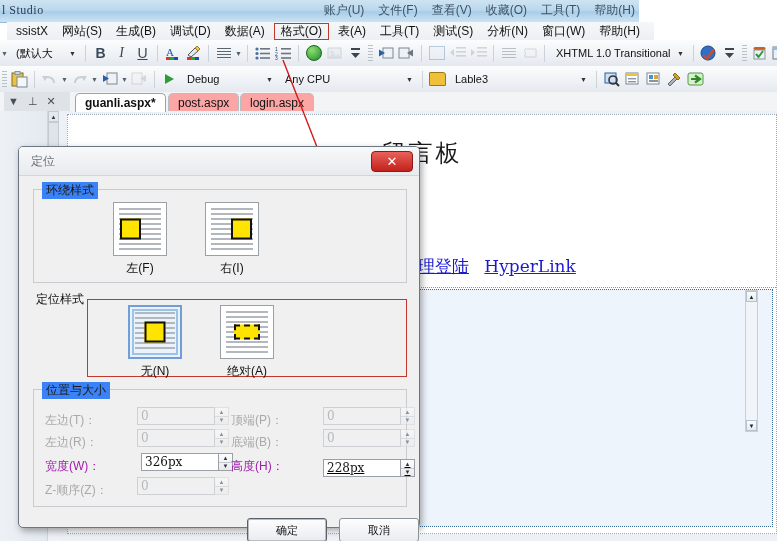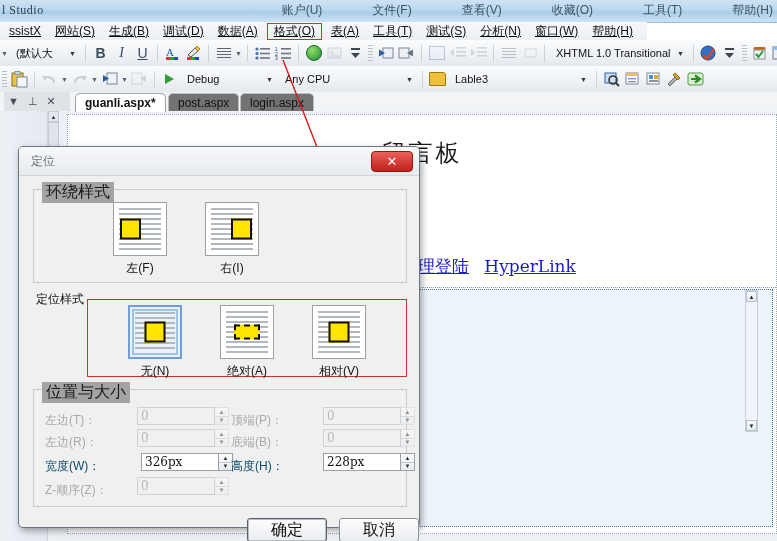--- a/index.html
+++ b/index.html
@@ -4,36 +4,35 @@
 <style>
   html,body{margin:0;padding:0;}
   body{
     width:777px;height:541px;overflow:hidden;position:relative;
     font-family:"Liberation Sans","DejaVu Sans",sans-serif;
     font-size:12px;color:#000;background:#ffffff;
     -webkit-font-smoothing:none;
   }
   
   #titlebar{
-    position:absolute;left:0;top:0;width:777px;height:22px;
+    position:absolute;left:0;top:0;width:639px;height:22px;
     background:linear-gradient(to bottom,#cfe3f2 0%,#b9d8ee 45%,#a9cde7 55%,#cbe4f5 100%);
     border-bottom:1px solid #9ab9d0;overflow:hidden;
   }
   #titlebar .vs-title{
     position:absolute;left:2px;top:3px;font-size:12px;color:#2b3d50;
     font-family:"Liberation Serif","DejaVu Serif",serif;letter-spacing:.5px;
   }
   #ie-menu{position:absolute;right:4px;top:2px;display:flex;gap:14px;}
-  #ie-menu .mi{font-size:12px;color:#3d5365;white-space:nowrap;margin-left:36px;}
+  #ie-menu .mi{font-size:12px;color:#3d5365;white-space:nowrap;}
   
   #menubar{
-    position:absolute;left:0;top:22px;width:647px;height:18px;
+    position:absolute;left:7px;top:22px;width:647px;height:18px;
     background:linear-gradient(to bottom,#f6f7f9,#eceff3);
     border-bottom:1px solid #dfe3e8;
-    text-decoration:underline;
   }
   #menubar .mrow{display:flex;align-items:center;height:18px;padding-left:2px;}
   #menubar .mi{
     font-size:12px;color:#111;padding:1px 7px;white-space:nowrap;line-height:15px;
   }
   #menubar .mi.boxed{
     border:1px solid #c0392b;background:transparent;padding:0px 6px;margin:0 2px;
   }
   
   .toolbar{
@@ -69,21 +68,21 @@
   
   #tabstrip{
     position:absolute;left:0;top:92px;width:777px;height:19px;
     background:#f3f4f6;border-bottom:1px solid #b8bec6;
   }
   #winctl{position:absolute;left:4px;top:92px;width:62px;height:19px;
     display:flex;align-items:center;gap:9px;background:#dfe3e8;padding-left:4px;}
   #winctl span{font-size:11px;color:#46505a;line-height:11px;}
   .tab{
     position:absolute;top:1px;height:18px;line-height:18px;padding:0 9px;font-size:12px;
-    background:#737373;border:1px solid #b8bec6;border-bottom:none;
+    background:#fca5a5;border:1px solid #b8bec6;border-bottom:none;
     border-radius:5px 5px 0 0;color:#111;white-space:nowrap;
   }
   .tab.active{background:#fff;border-color:#9aa2ab;font-weight:bold;z-index:3;}
   
   #idebody{
     position:absolute;left:0;top:111px;width:777px;height:430px;background:#e9edf2;
   }
   #leftpane{
     position:absolute;left:0;top:0;width:58px;height:430px;
     background:linear-gradient(to right,#edf1f6,#e2e8ef);border-right:1px solid #c3cad2;
@@ -167,21 +166,21 @@
   }
   #dlgtitle{position:absolute;left:12px;top:6px;font-size:12px;color:#6d7276;}
   #dlgclose{
     position:absolute;right:6px;top:4px;width:40px;height:19px;border-radius:4px;
     background:linear-gradient(to bottom,#e9615a,#c2211c);border:1px solid #8d1a16;
     color:#fff;font-size:13px;font-weight:bold;display:flex;align-items:center;justify-content:center;
   }
   #dlgbody{position:absolute;left:0;top:28px;width:100%;height:352px;}
   .grp{position:absolute;border:1px solid #c8ccd0;}
   .grp>.glbl{
-    position:absolute;left:8px;top:-8px;background:#a3a3a3;padding:0 4px;font-size:16px;color:#1a1a1a;
+    position:absolute;left:8px;top:-8px;background:#3b82f6;padding:0 4px;font-size:12px;color:#1a1a1a;
   }
   .grp.redbox{border:1px solid #c0392b;}
   .optrow{position:absolute;display:flex;}
   .opt{width:92px;text-align:center;}
   .optimg{
     width:54px;height:54px;margin:0 auto;background:#fff;border:1px solid #9aa0a6;box-sizing:border-box;
     position:relative;overflow:hidden;
   }
   .opt.sel .optimg{border:2px solid #6f9ed8;background:#eaf2fb;}
   .optlbl{font-size:12px;color:#111;margin-top:4px;white-space:nowrap;}
@@ -190,37 +189,37 @@
     background:repeating-linear-gradient(to bottom,#b3b8be 0 2px,transparent 2px 5px);}
   .ii-ybox{position:absolute;width:17px;height:17px;background:#ffe400;border:2px solid #111;}
   .ii-ybox.c{left:50%;top:50%;transform:translate(-50%,-50%);}
   .ii-ybox.l{left:6px;top:50%;transform:translateY(-50%);}
   .ii-ybox.r{right:6px;top:50%;transform:translateY(-50%);}
   .ii-dash{position:absolute;left:50%;top:50%;transform:translate(-50%,-50%);
     width:26px;height:15px;background:#ffe400;border:2px dashed #111;box-sizing:border-box;}
   .ii-blueframe{position:absolute;left:2px;top:2px;right:2px;bottom:2px;border:2px solid #9cc2e8;}
   
   .fld{position:absolute;font-size:12px;}
-  .fld .lb{position:absolute;left:0;top:3px;white-space:nowrap;color:#0c4a6e;}
+  .fld .lb{position:absolute;left:0;top:3px;white-space:nowrap;color:#a21caf;}
   .fld .lb.dis{color:#a9a9a9;}
   .inpwrap{position:absolute;display:flex;align-items:stretch;}
   .inp{
     width:78px;height:18px;border:1px solid #9aa0a6;background:#fff;
     font-size:12px;line-height:17px;padding:0 3px;box-sizing:border-box;color:#111;
     font-family:"DejaVu Serif","Liberation Serif",serif;
   }
   .inp.dis{background:#f0f0f0;border:1px solid #cdd1d5;color:#b5b9bd;}
   .spin{width:14px;height:18px;border:1px solid #9aa0a6;border-left:none;box-sizing:border-box;
     background:linear-gradient(to bottom,#fcfcfd,#e7eaee);display:flex;flex-direction:column;}
   .spin.dis{border-color:#cdd1d5;opacity:.5;}
   .spin i{flex:1;display:flex;align-items:center;justify-content:center;font-size:6px;color:#333;font-style:normal;}
   .spin i:first-child{border-bottom:1px solid #c4c9ce;}
   .dlgbtn{
     position:absolute;width:78px;height:22px;border:1px solid #8b9199;border-radius:3px;
-    background:linear-gradient(to bottom,#fdfdfe,#e9ecef);font-size:16px;color:#111;
+    background:linear-gradient(to bottom,#fdfdfe,#e9ecef);font-size:11px;color:#111;
     display:flex;align-items:center;justify-content:center;
   }
   .dlgbtn.default{border:2px solid #7c8element;}
   .dlgbtn.default{border:1px solid #5a6068;box-shadow:0 0 0 1px #b9bec4 inset;}
 </style>
 </head>
 <body>
 
 <div id="titlebar">
   <div class="vs-title">l Studio</div>
@@ -599,27 +598,20 @@
         </div>
         <div class="optlbl">无(N)</div>
       </div>
       <div class="opt">
         <div class="optimg">
           <span class="ii-lines-full"></span>
           <span class="ii-dash"></span>
         </div>
         <div class="optlbl">绝对(A)</div>
       </div>
-      <div class="opt">
-        <div class="optimg">
-          <span class="ii-lines-full"></span>
-          <span class="ii-ybox c"></span>
-        </div>
-        <div class="optlbl">相对(V)</div>
-      </div>
     </div>
 
     <div class="grp" style="left:14px;top:214px;width:372px;height:116px;">
       <span class="glbl">位置与大小</span>
     </div>
 
     <div class="fld" style="left:26px;top:234px;width:110px;">
       <span class="lb dis">左边(T)：</span>
     </div>
     <div class="inpwrap" style="left:118px;top:232px;">
@@ -667,21 +659,21 @@
     <div class="inpwrap" style="left:122px;top:278px;">
       <span class="inp">326px</span>
       <span class="spin">
           <i>▲</i>
           <i>▼</i>
         </span>
     </div>
     <div class="fld" style="left:212px;top:280px;width:110px;">
       <span class="lb">高度(H)：</span>
     </div>
-    <div class="inpwrap" style="left:304px;top:278px;">
+    <div class="inpwrap" style="left:304px;top:284px;text-decoration:underline;">
       <span class="inp">228px</span>
       <span class="spin">
           <i>▲</i>
           <i>▼</i>
         </span>
     </div>
 
     <div class="fld" style="left:26px;top:304px;width:110px;">
       <span class="lb dis">Z-顺序(Z)：</span>
     </div>

